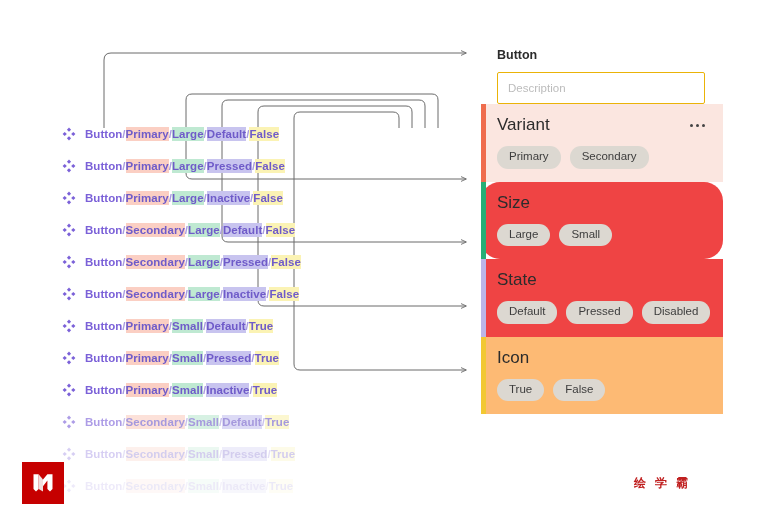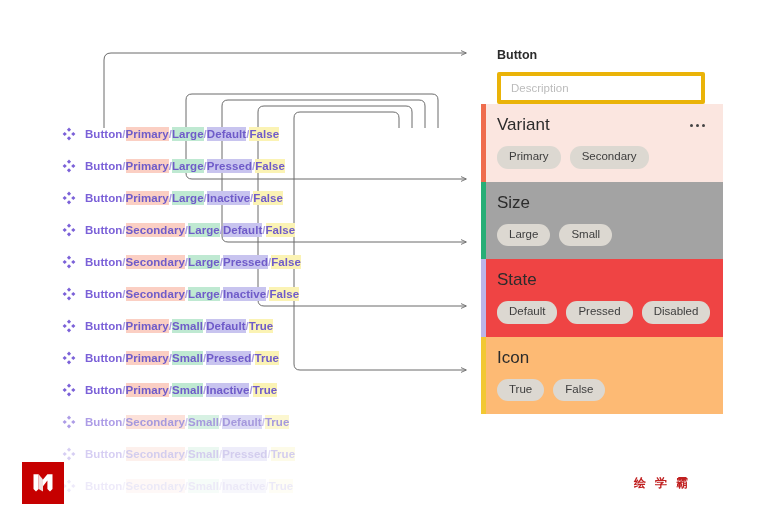--- a/index.html
+++ b/index.html
@@ -79,21 +79,21 @@
     font-weight: bold;
     color: #2c2c2c;
     margin: 0 0 10px 16px;
   }
   #description-input {
     display: block;
     box-sizing: border-box;
     margin-left: 16px;
     width: 208px;
     height: 32px;
-    border: 4px solid #eab308;
+    border: 1px solid #eab308;
     border-radius: 2px;
     background: #ffffff;
     font-family: "Liberation Sans", sans-serif;
     font-size: 11.5px;
     color: #333;
     padding: 0 10px;
     outline: none;
   }
   #description-input::placeholder { color: #bcbcbc; }
 
@@ -437,21 +437,21 @@
             <i></i>
             <i></i>
             <i></i>
           </span>
         </div>
         <div class="pill-row">
           <button class="pill">Primary</button>
           <button class="pill">Secondary</button>
         </div>
       </div>
-      <div class="prop-group" style="background: #a3a3a3;">
+      <div class="prop-group" style="background: #ef4444; border-radius: 19px;">
         <div class="accent" style="background: rgb(39, 174, 118);"></div>
         <div class="prop-head">
           <span class="prop-label">Size</span>
         </div>
         <div class="pill-row">
           <button class="pill">Large</button>
           <button class="pill">Small</button>
         </div>
       </div>
       <div class="prop-group" style="background: #ef4444;">

